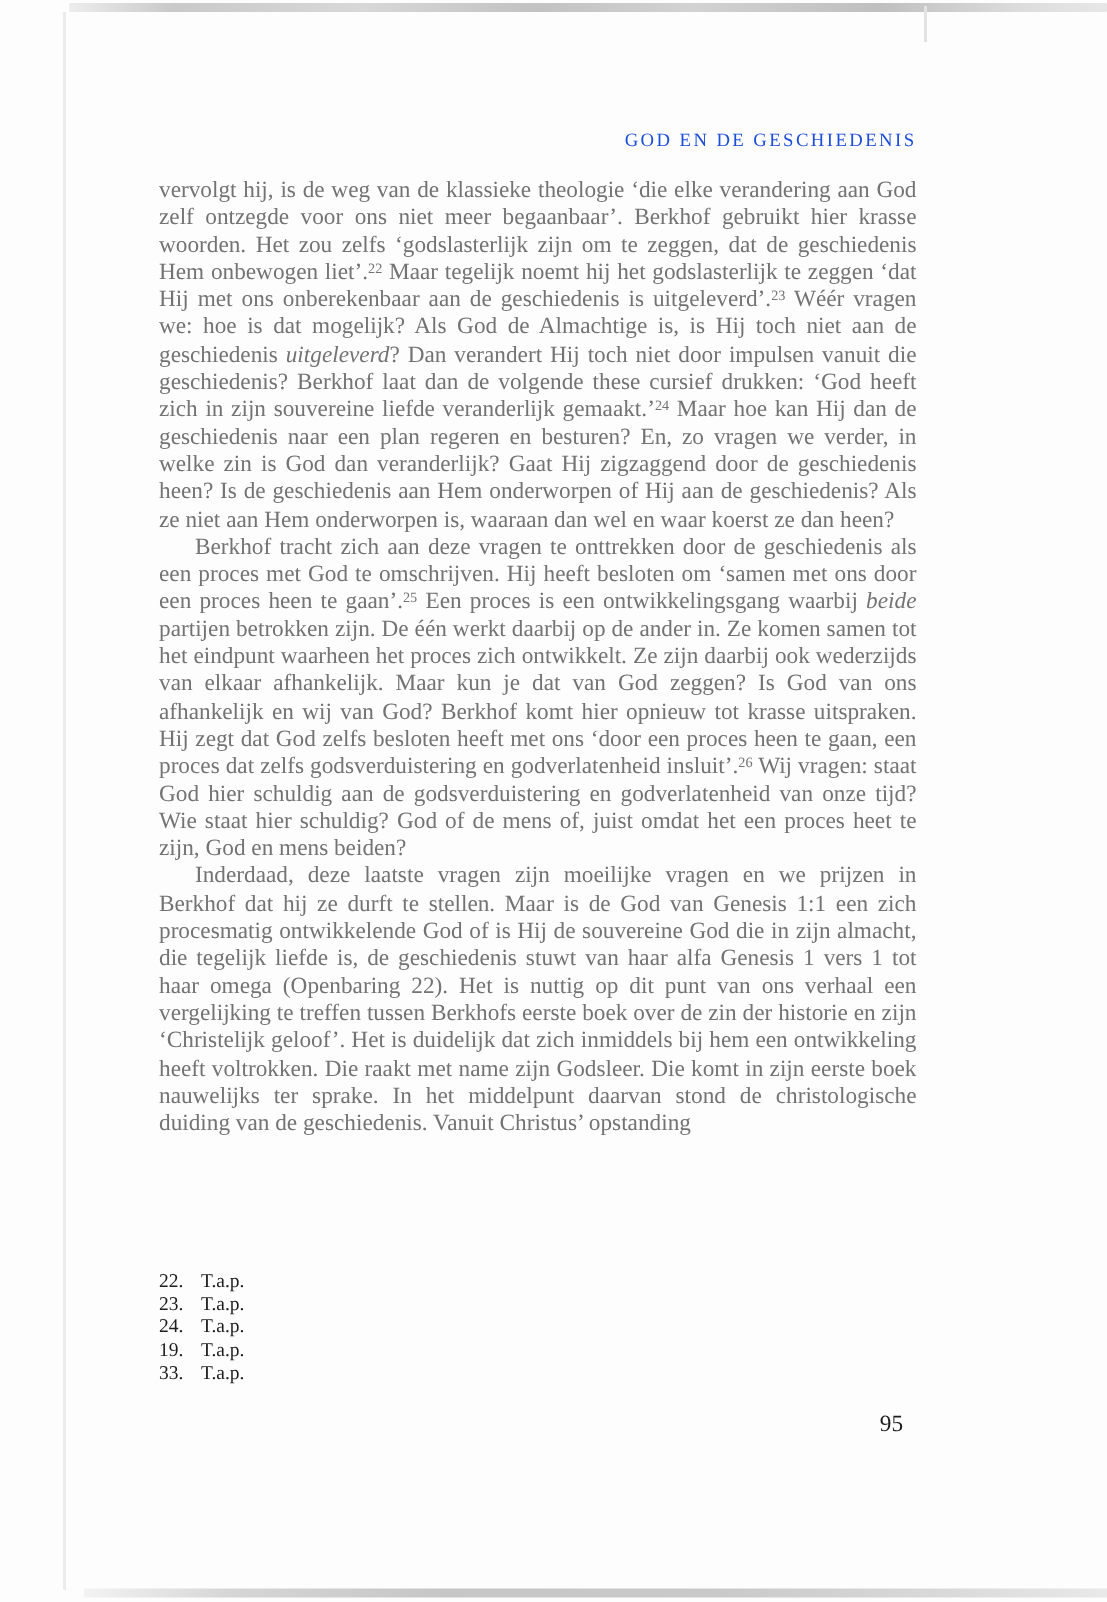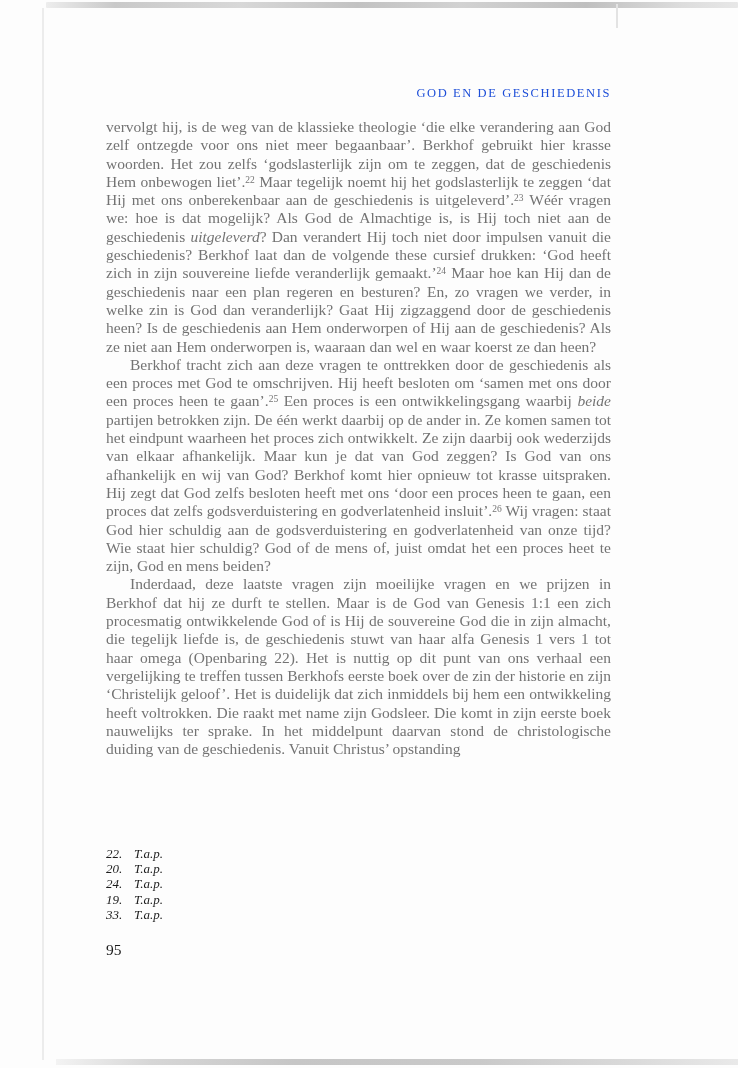--- a/index.html
+++ b/index.html
@@ -70,28 +70,28 @@
     position: relative;
     top: -0.45em;
   }
   
   .footnotes {
     position: absolute;
     top: 846px; left: 106px; width: 505px;
     font-size: 13px;
     line-height: 15.2px;
   }
-  .footnote { display: flex; font-style: italic; }
+  .footnote { display: flex; }
   .fn-num { width: 28px; flex: 0 0 28px; }
   .fn-text { flex: 1; }
   
   .page-number {
     position: absolute;
     top: 941px; left: 106px; width: 496px;
-    text-align: left;
+    text-align: right;
     font-size: 15.5px;
   }
 </style>
 </head>
 <body>
 
 <div class="page">
 
   <div class="scan-edge-top"></div>
   <div class="scan-edge-left"></div>
@@ -105,21 +105,21 @@
       <p class="para indent"><span>Berkhof tracht zich aan deze vragen te onttrekken door de geschiedenis als een proces met God te omschrijven. Hij heeft besloten om ‘samen met ons door een proces heen te gaan’.</span><sup>25</sup><span> Een proces is een ontwikkelingsgang waarbij </span><i>beide</i><span> partijen betrokken zijn. De één werkt daarbij op de ander in. Ze komen samen tot het eindpunt waarheen het proces zich ontwikkelt. Ze zijn daarbij ook wederzijds van elkaar afhankelijk. Maar kun je dat van God zeggen? Is God van ons afhankelijk en wij van God? Berkhof komt hier opnieuw tot krasse uitspraken. Hij zegt dat God zelfs besloten heeft met ons ‘door een proces heen te gaan, een proces dat zelfs godsverduistering en godverlatenheid insluit’.</span><sup>26</sup><span> Wij vragen: staat God hier schuldig aan de godsverduistering en godverlatenheid van onze tijd? Wie staat hier schuldig? God of de mens of, juist omdat het een proces heet te zijn, God en mens beiden?</span></p>
       <p class="para indent"><span>Inderdaad, deze laatste vragen zijn moeilijke vragen en we prijzen in Berkhof dat hij ze durft te stellen. Maar is de God van Genesis 1:1 een zich procesmatig ontwikkelende God of is Hij de souvereine God die in zijn almacht, die tegelijk liefde is, de geschiedenis stuwt van haar alfa Genesis 1 vers 1 tot haar omega (Openbaring 22). Het is nuttig op dit punt van ons verhaal een vergelijking te treffen tussen Berkhofs eerste boek over de zin der historie en zijn ‘Christelijk geloof’. Het is duidelijk dat zich inmiddels bij hem een ontwikkeling heeft voltrokken. Die raakt met name zijn Godsleer. Die komt in zijn eerste boek nauwelijks ter sprake. In het middelpunt daarvan stond de christologische duiding van de geschiedenis. Vanuit Christus’ opstanding</span></p>
     </div>
 
   <div class="footnotes">
       <div class="footnote">
         <span class="fn-num">22.</span>
         <span class="fn-text">T.a.p.</span>
       </div>
       <div class="footnote">
-        <span class="fn-num">20.</span>
+        <span class="fn-num">23.</span>
         <span class="fn-text">T.a.p.</span>
       </div>
       <div class="footnote">
         <span class="fn-num">24.</span>
         <span class="fn-text">T.a.p.</span>
       </div>
       <div class="footnote">
         <span class="fn-num">19.</span>
         <span class="fn-text">T.a.p.</span>
       </div>

